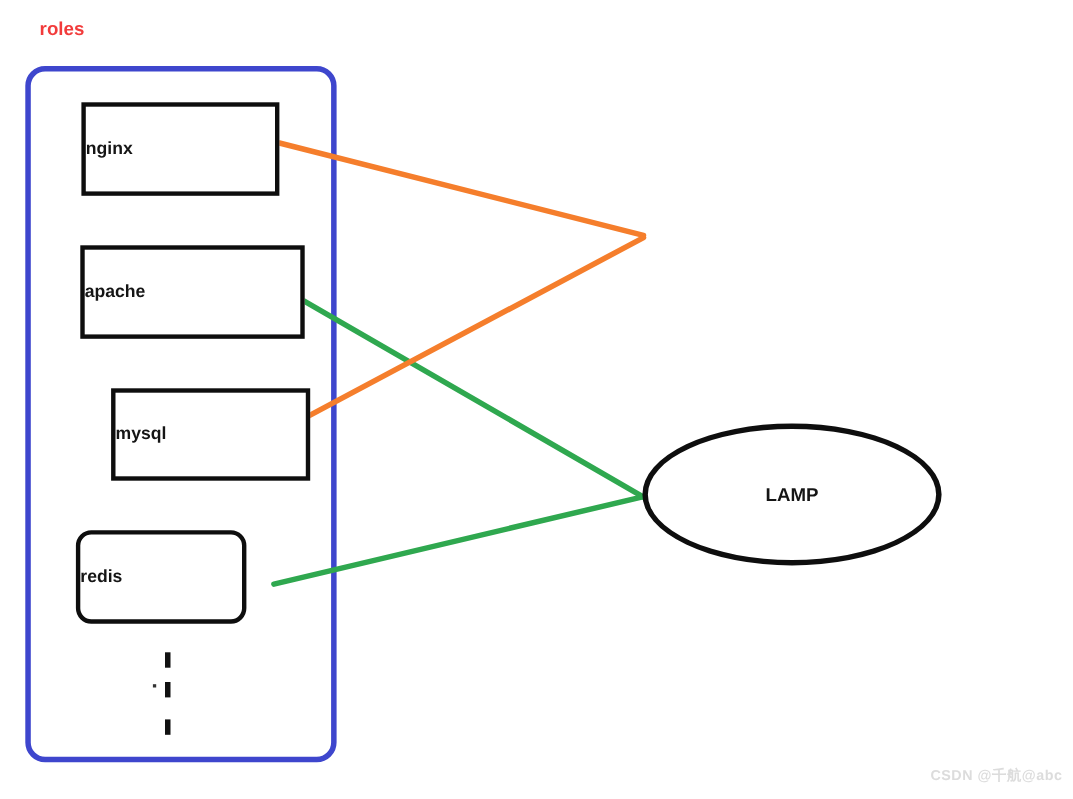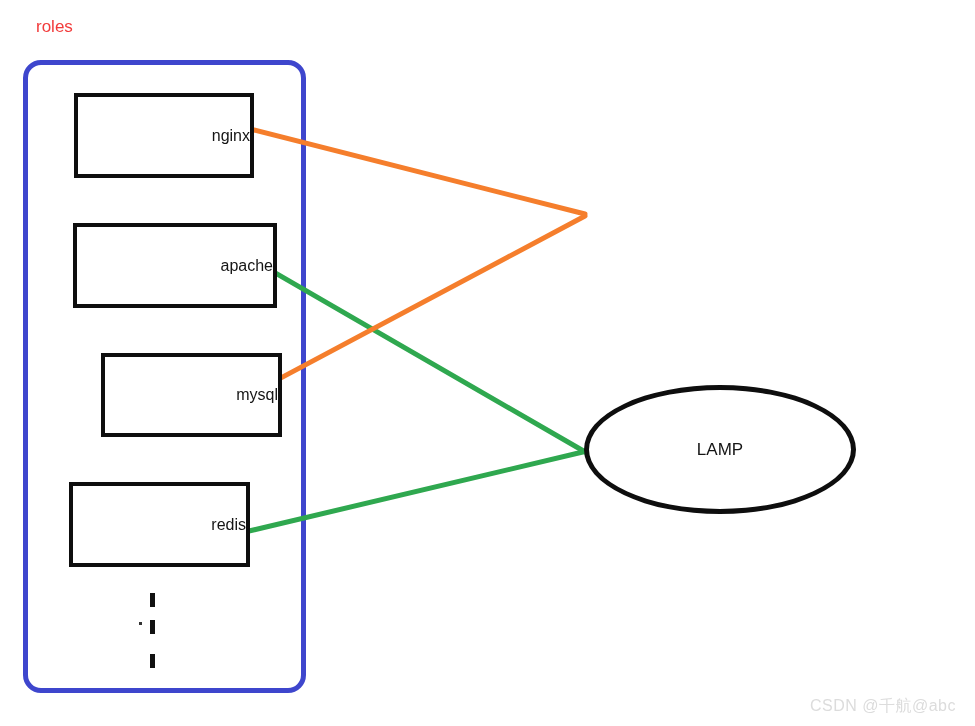--- a/index.html
+++ b/index.html
@@ -7,20 +7,21 @@
     padding: 0;
     background: #ffffff;
     font-family: "Liberation Sans", "DejaVu Sans", sans-serif;
   }
   .canvas {
     position: relative;
     width: 975px;
     height: 726px;
     background: #ffffff;
     overflow: hidden;
+    font-weight: bold;
   }
   .diagram-title {
     position: absolute;
     left: 36px;
     top: 17px;
     font-size: 17px;
     line-height: 20px;
     color: var(--title-red, #f23b3b);
   }
   .roles-container {
@@ -34,28 +35,28 @@
     box-sizing: border-box;
     background: transparent;
   }
   .role-box {
     position: absolute;
     border: 4px solid var(--node-border, #0e0e0e);
     box-sizing: border-box;
     background: #ffffff;
     display: flex;
     align-items: center;
-    justify-content: flex-end;
+    justify-content: flex-start;
     font-size: 16px;
     color: #151515;
   }
   .pos-nginx  { left: 74px; top: 93px;  width: 180px; height: 85px; }
   .pos-apache { left: 73px; top: 223px; width: 204px; height: 85px; }
   .pos-mysql  { left: 68px; top: 353px; width: 181px; height: 84px; margin-left: 33px; }
-  .pos-redis  { left: 69px; top: 482px; width: 181px; height: 85px; }
+  .pos-redis  { left: 69px; top: 482px; width: 155px; height: 85px; border-radius: 14px; }
   .group-ellipse {
     position: absolute;
     border: 5px solid var(--node-border, #0e0e0e);
     border-radius: 50%;
     box-sizing: border-box;
     background: #ffffff;
     display: flex;
     align-items: center;
     justify-content: center;
     font-size: 17px;
@@ -84,23 +85,23 @@
   .stray-dot-mark {
     position: absolute;
     left: 139px;
     top: 622px;
     width: 3px;
     height: 3px;
     background: #333333;
   }
   .watermark {
     position: absolute;
-    right: 19px;
+    right: 9px;
     top: 696px;
-    font-size: 16px;
+    font-size: 13px;
     letter-spacing: 0.5px;
     color: var(--watermark-gray, #dcdcdc);
     user-select: none;
   }
 </style>
 </head>
 <body>
 
 <div class="canvas">
 

